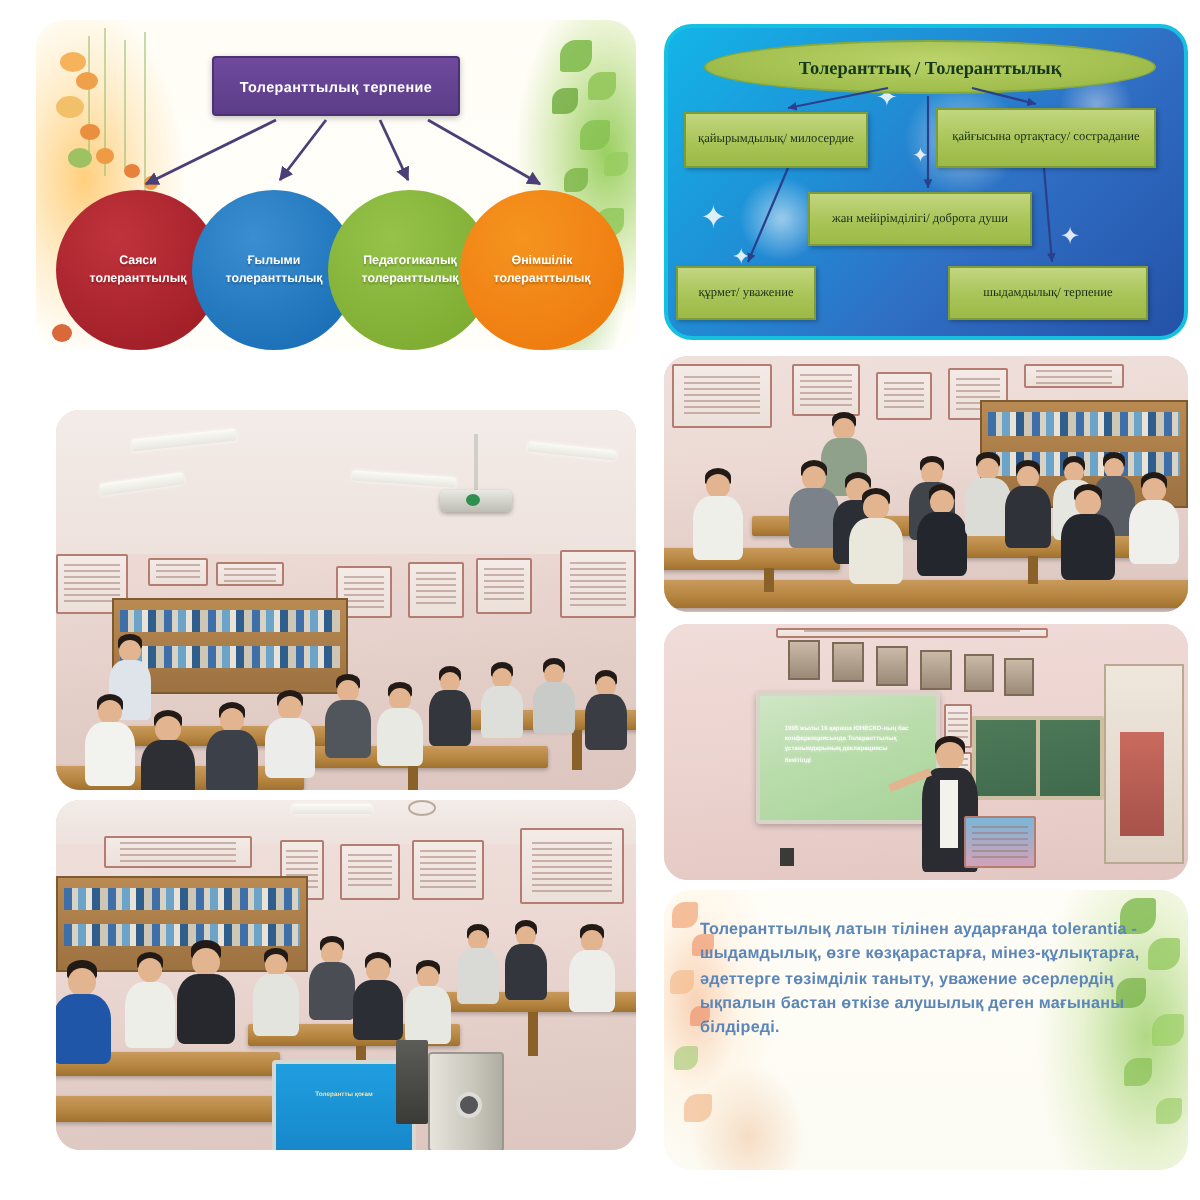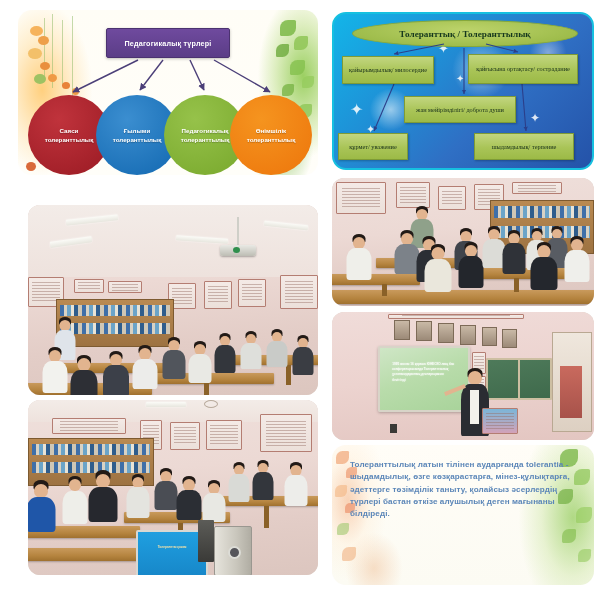--- a/index.html
+++ b/index.html
@@ -282,21 +282,21 @@
 
     <div class="leaf" style="left:262px; top:10px; width:16px; height:16px; background:rgba(123,184,70,.85);"></div>
     <div class="leaf" style="left:276px; top:26px; width:14px; height:14px; background:rgba(143,198,86,.85);"></div>
     <div class="leaf" style="left:258px; top:34px; width:13px; height:13px; background:rgba(109,170,60,.8);"></div>
     <div class="leaf" style="left:272px; top:50px; width:15px; height:15px; background:rgba(133,192,78,.8);"></div>
     <div class="leaf" style="left:284px; top:66px; width:12px; height:12px; background:rgba(150,204,94,.8);"></div>
     <div class="leaf" style="left:264px; top:74px; width:12px; height:12px; background:rgba(118,178,66,.75);"></div>
     <div class="leaf" style="left:280px; top:94px; width:14px; height:14px; background:rgba(138,196,82,.75);"></div>
     <div class="leaf" style="left:268px; top:112px; width:12px; height:12px; background:rgba(110,172,60,.7);"></div>
 
-    <div class="hdr-box">Педагогикалық түрлері</div>
+    <div class="hdr-box">Толеранттылық терпение</div>
 
     <svg class="arrow-svg">
       <defs>
         <marker id="ah" markerWidth="6" markerHeight="6" refX="4.5" refY="2.5" orient="auto">
           <path d="M0,0 L5,2.5 L0,5 z" fill="#4b3f78"></path>
         </marker>
       </defs>
       <line x1="120" y1="50" x2="55" y2="82" stroke="#4b3f78" stroke-width="1.4" marker-end="url(#ah)"></line>
       <line x1="145" y1="50" x2="122" y2="80" stroke="#4b3f78" stroke-width="1.4" marker-end="url(#ah)"></line>
       <line x1="172" y1="50" x2="186" y2="80" stroke="#4b3f78" stroke-width="1.4" marker-end="url(#ah)"></line>
@@ -647,16 +647,16 @@
     <div class="leaf" style="left:13px; top:58px; width:10px; height:10px; background:rgba(233,130,88,.55);"></div>
     <div class="leaf" style="left:5px;  top:78px; width:12px; height:12px; background:rgba(160,200,110,.6);"></div>
     <div class="leaf" style="left:10px; top:102px; width:14px; height:14px; background:rgba(238,172,120,.55);"></div>
     <div class="leaf" style="left:228px;top:4px;  width:18px; height:18px; background:rgba(118,180,66,.75);"></div>
     <div class="leaf" style="left:242px;top:24px; width:16px; height:16px; background:rgba(140,196,84,.7);"></div>
     <div class="leaf" style="left:226px;top:44px; width:15px; height:15px; background:rgba(108,170,58,.65);"></div>
     <div class="leaf" style="left:244px;top:62px; width:16px; height:16px; background:rgba(150,205,96,.65);"></div>
     <div class="leaf" style="left:230px;top:84px; width:14px; height:14px; background:rgba(126,186,72,.6);"></div>
     <div class="leaf" style="left:246px;top:104px; width:13px; height:13px; background:rgba(142,198,86,.55);"></div>
 
-    <div class="def-text">Толеранттылық латын тілінен аударғанда tolerantia - шыдамдылық, өзге көзқарастарға, мінез-құлықтарға, әдеттерге төзімділік таныту, қолайсыз әсерлердің түрлері бастан өткізе алушылық деген мағынаны білдіреді.</div>
+    <div class="def-text">Толеранттылық латын тілінен аударғанда tolerantia - шыдамдылық, өзге көзқарастарға, мінез-құлықтарға, әдеттерге төзімділік таныту, уважение әсерлердің ықпалын бастан өткізе алушылық деген мағынаны білдіреді.</div>
   </div>
 
 </div>
 
 </body></html>

